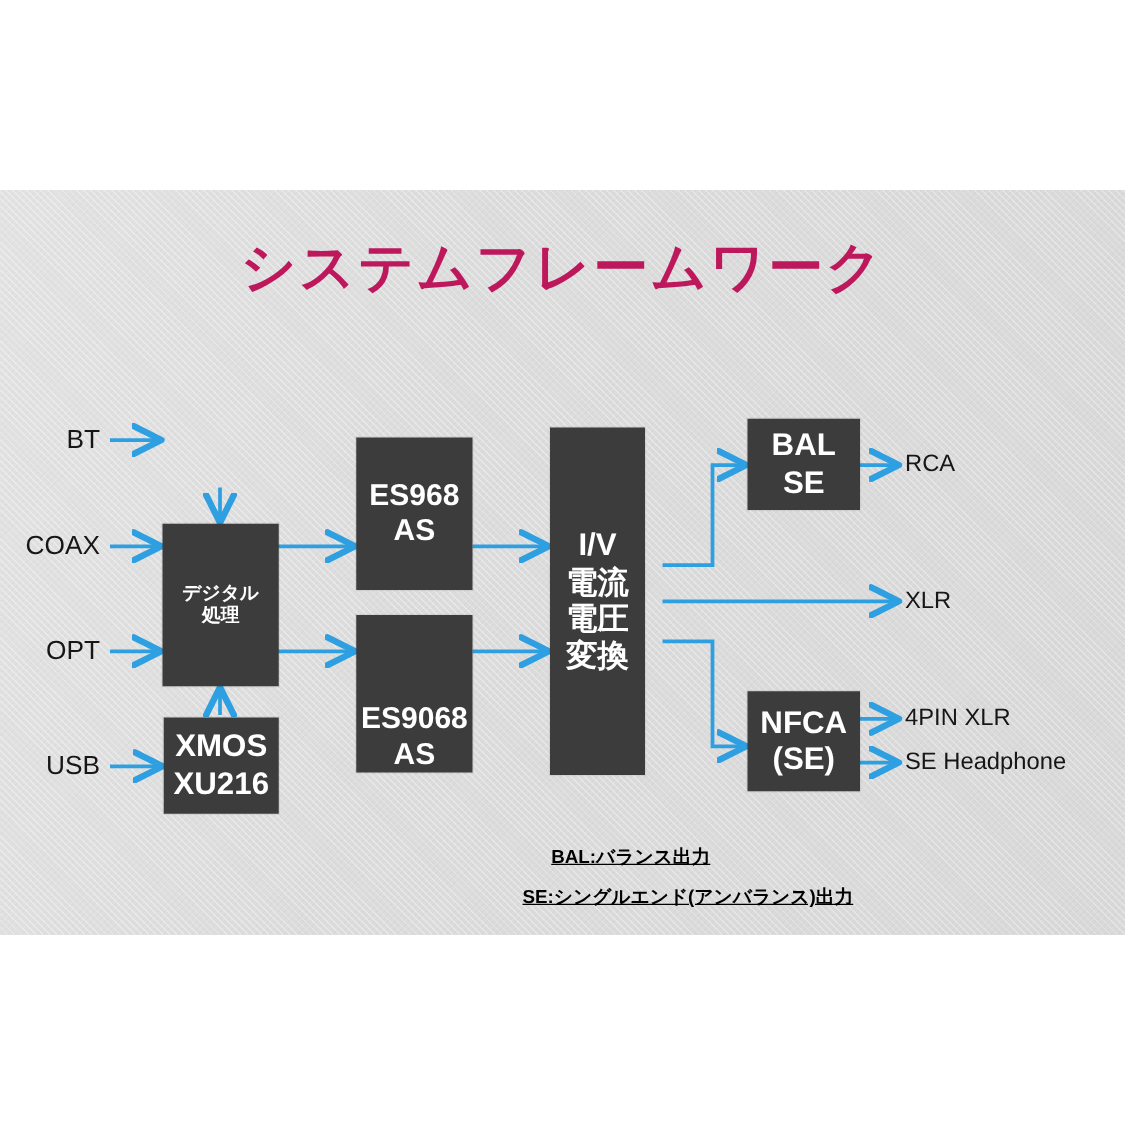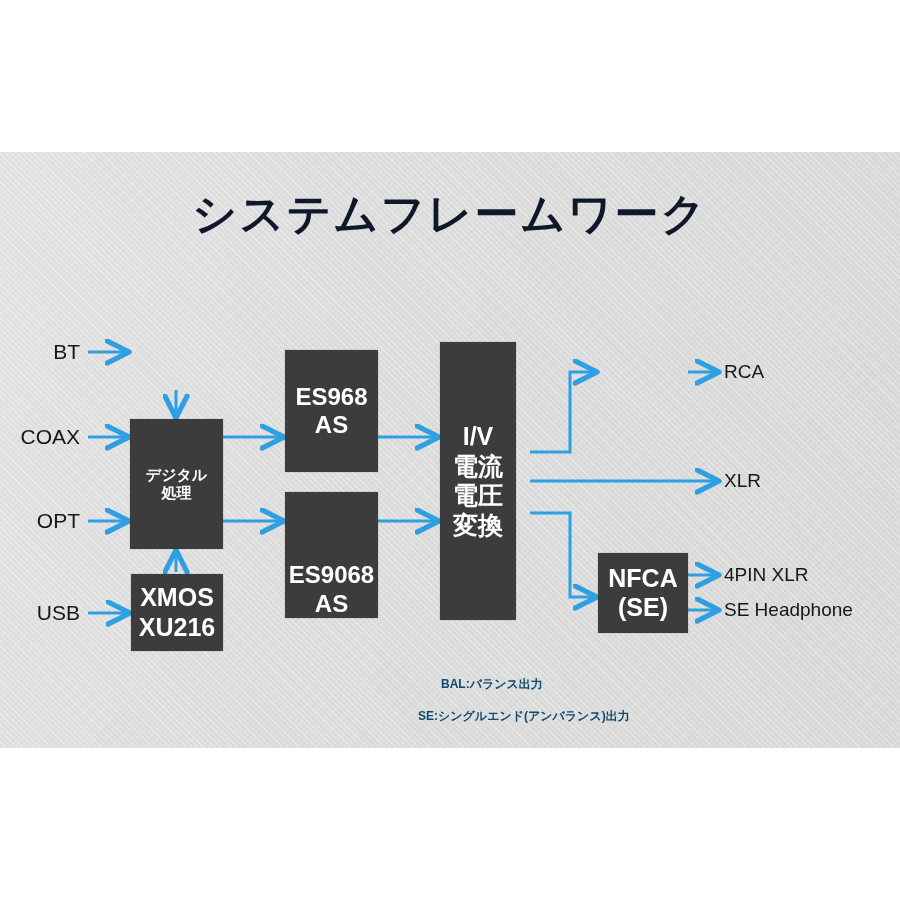--- a/index.html
+++ b/index.html
@@ -35,21 +35,21 @@
     pointer-events: none;
   }
   #title {
     position: absolute;
     left: 0;
     top: 185px;
     width: 900px;
     text-align: center;
     font-size: 44px;
     font-weight: bold;
-    color: #0f172a;
+    color: #be185d;
     letter-spacing: 2px;
     white-space: nowrap;
   }
   .blk {
     position: absolute;
     background: #3c3c3c;
     color: #ffffff;
     display: flex;
     flex-direction: column;
     align-items: center;
@@ -63,24 +63,25 @@
   .io-label {
     position: absolute;
     font-size: 21px;
     color: #161616;
     white-space: nowrap;
     text-align: right;
   }
   .io-label.right-al { text-align: right; }
   .legend {
     position: absolute;
-    font-size: 12px;
+    font-size: 15px;
     font-weight: bold;
-    color: #0c4a6e;
+    color: #000000;
     white-space: nowrap;
+    text-decoration: underline;
   }
   svg.wires {
     position: absolute;
     left: 0;
     top: 0;
     width: 900px;
     height: 900px;
     overflow: visible;
     pointer-events: none;
   }
@@ -155,20 +156,24 @@
     <span class="ln">AS</span>
   </div>
 
   <div class="blk" style="left:440px; top:342px; width:76px; height:278px; font-size:25px;">
     <span class="ln">I/V</span>
     <span class="ln">電流</span>
     <span class="ln">電圧</span>
     <span class="ln">変換</span>
   </div>
 
+  <div class="blk" style="left:598px; top:335px; width:90px; height:73px; font-size:25px;">
+    <span class="ln">BAL</span>
+    <span class="ln">SE</span>
+  </div>
 
   <div class="blk" style="left:598px; top:553px; width:90px; height:80px; font-size:25px;">
     <span class="ln">NFCA</span>
     <span class="ln">(SE)</span>
   </div>
 
   <div class="io-label" style="left:724px; top:361px; font-size:19px;">RCA</div>
   <div class="io-label" style="left:724px; top:470px; font-size:19px;">XLR</div>
   <div class="io-label" style="left:724px; top:564px; font-size:19px;">4PIN XLR</div>
   <div class="io-label" style="left:724px; top:599px; font-size:19px;">SE Headphone</div>

